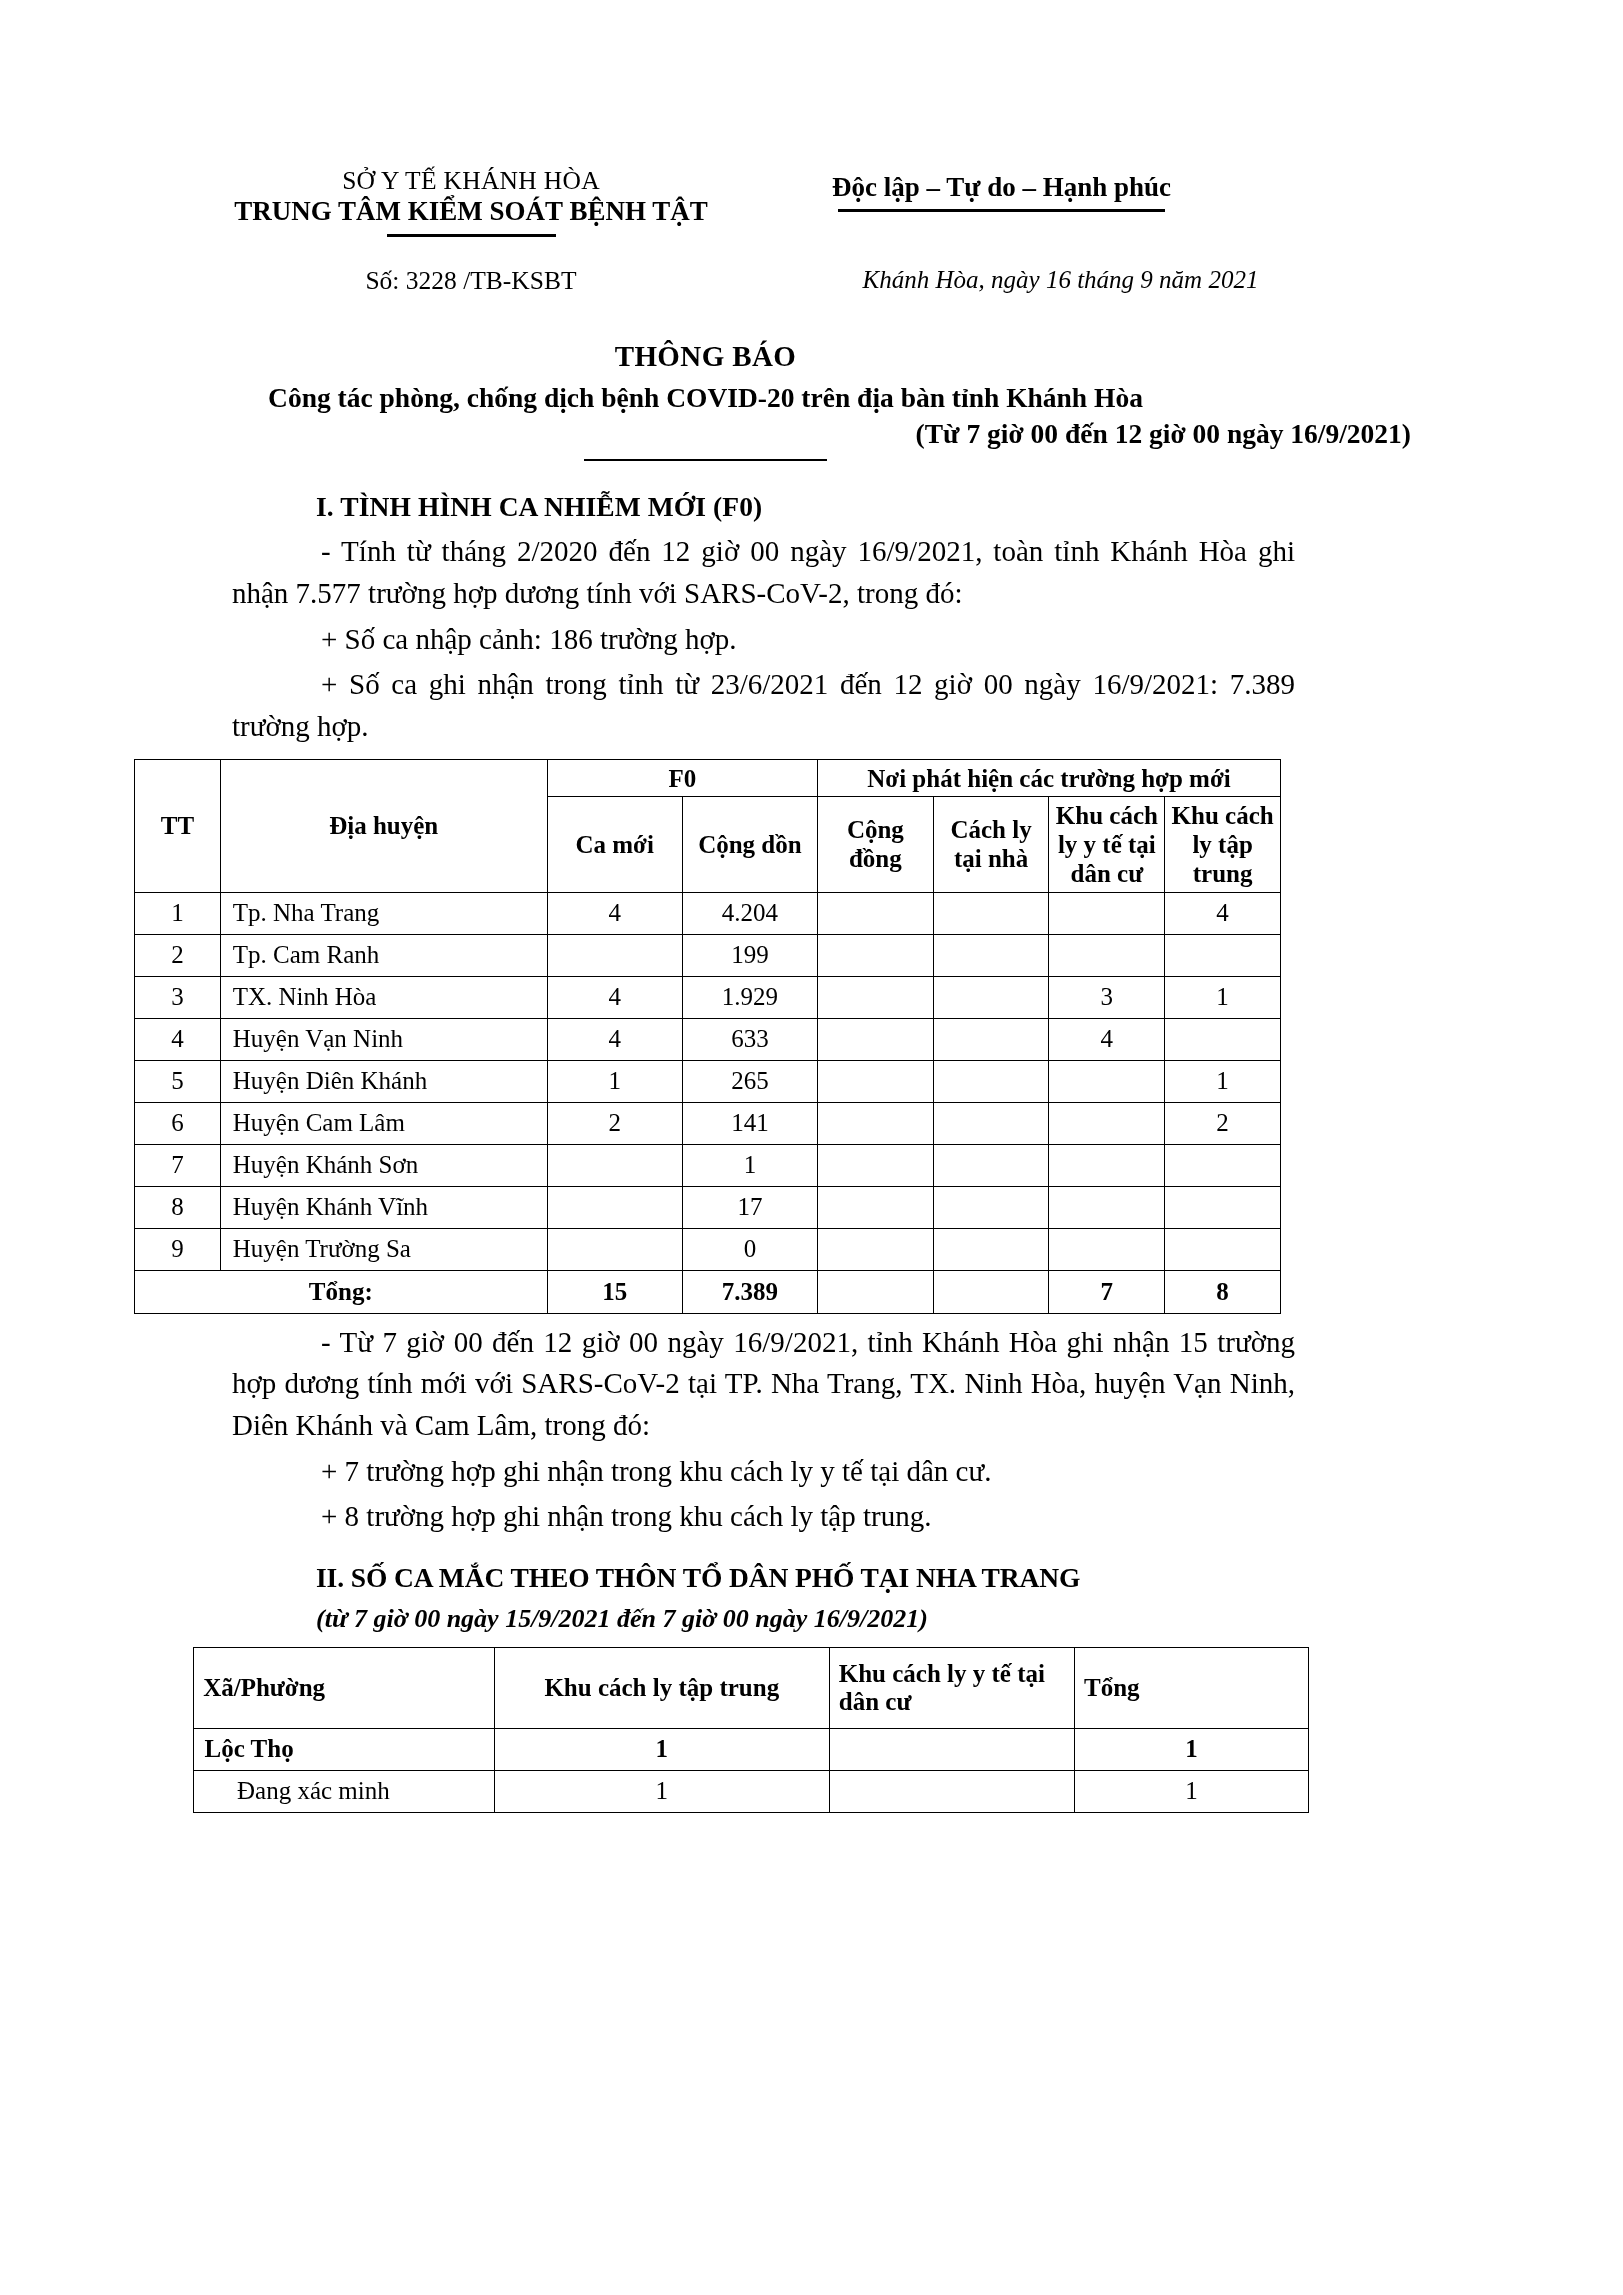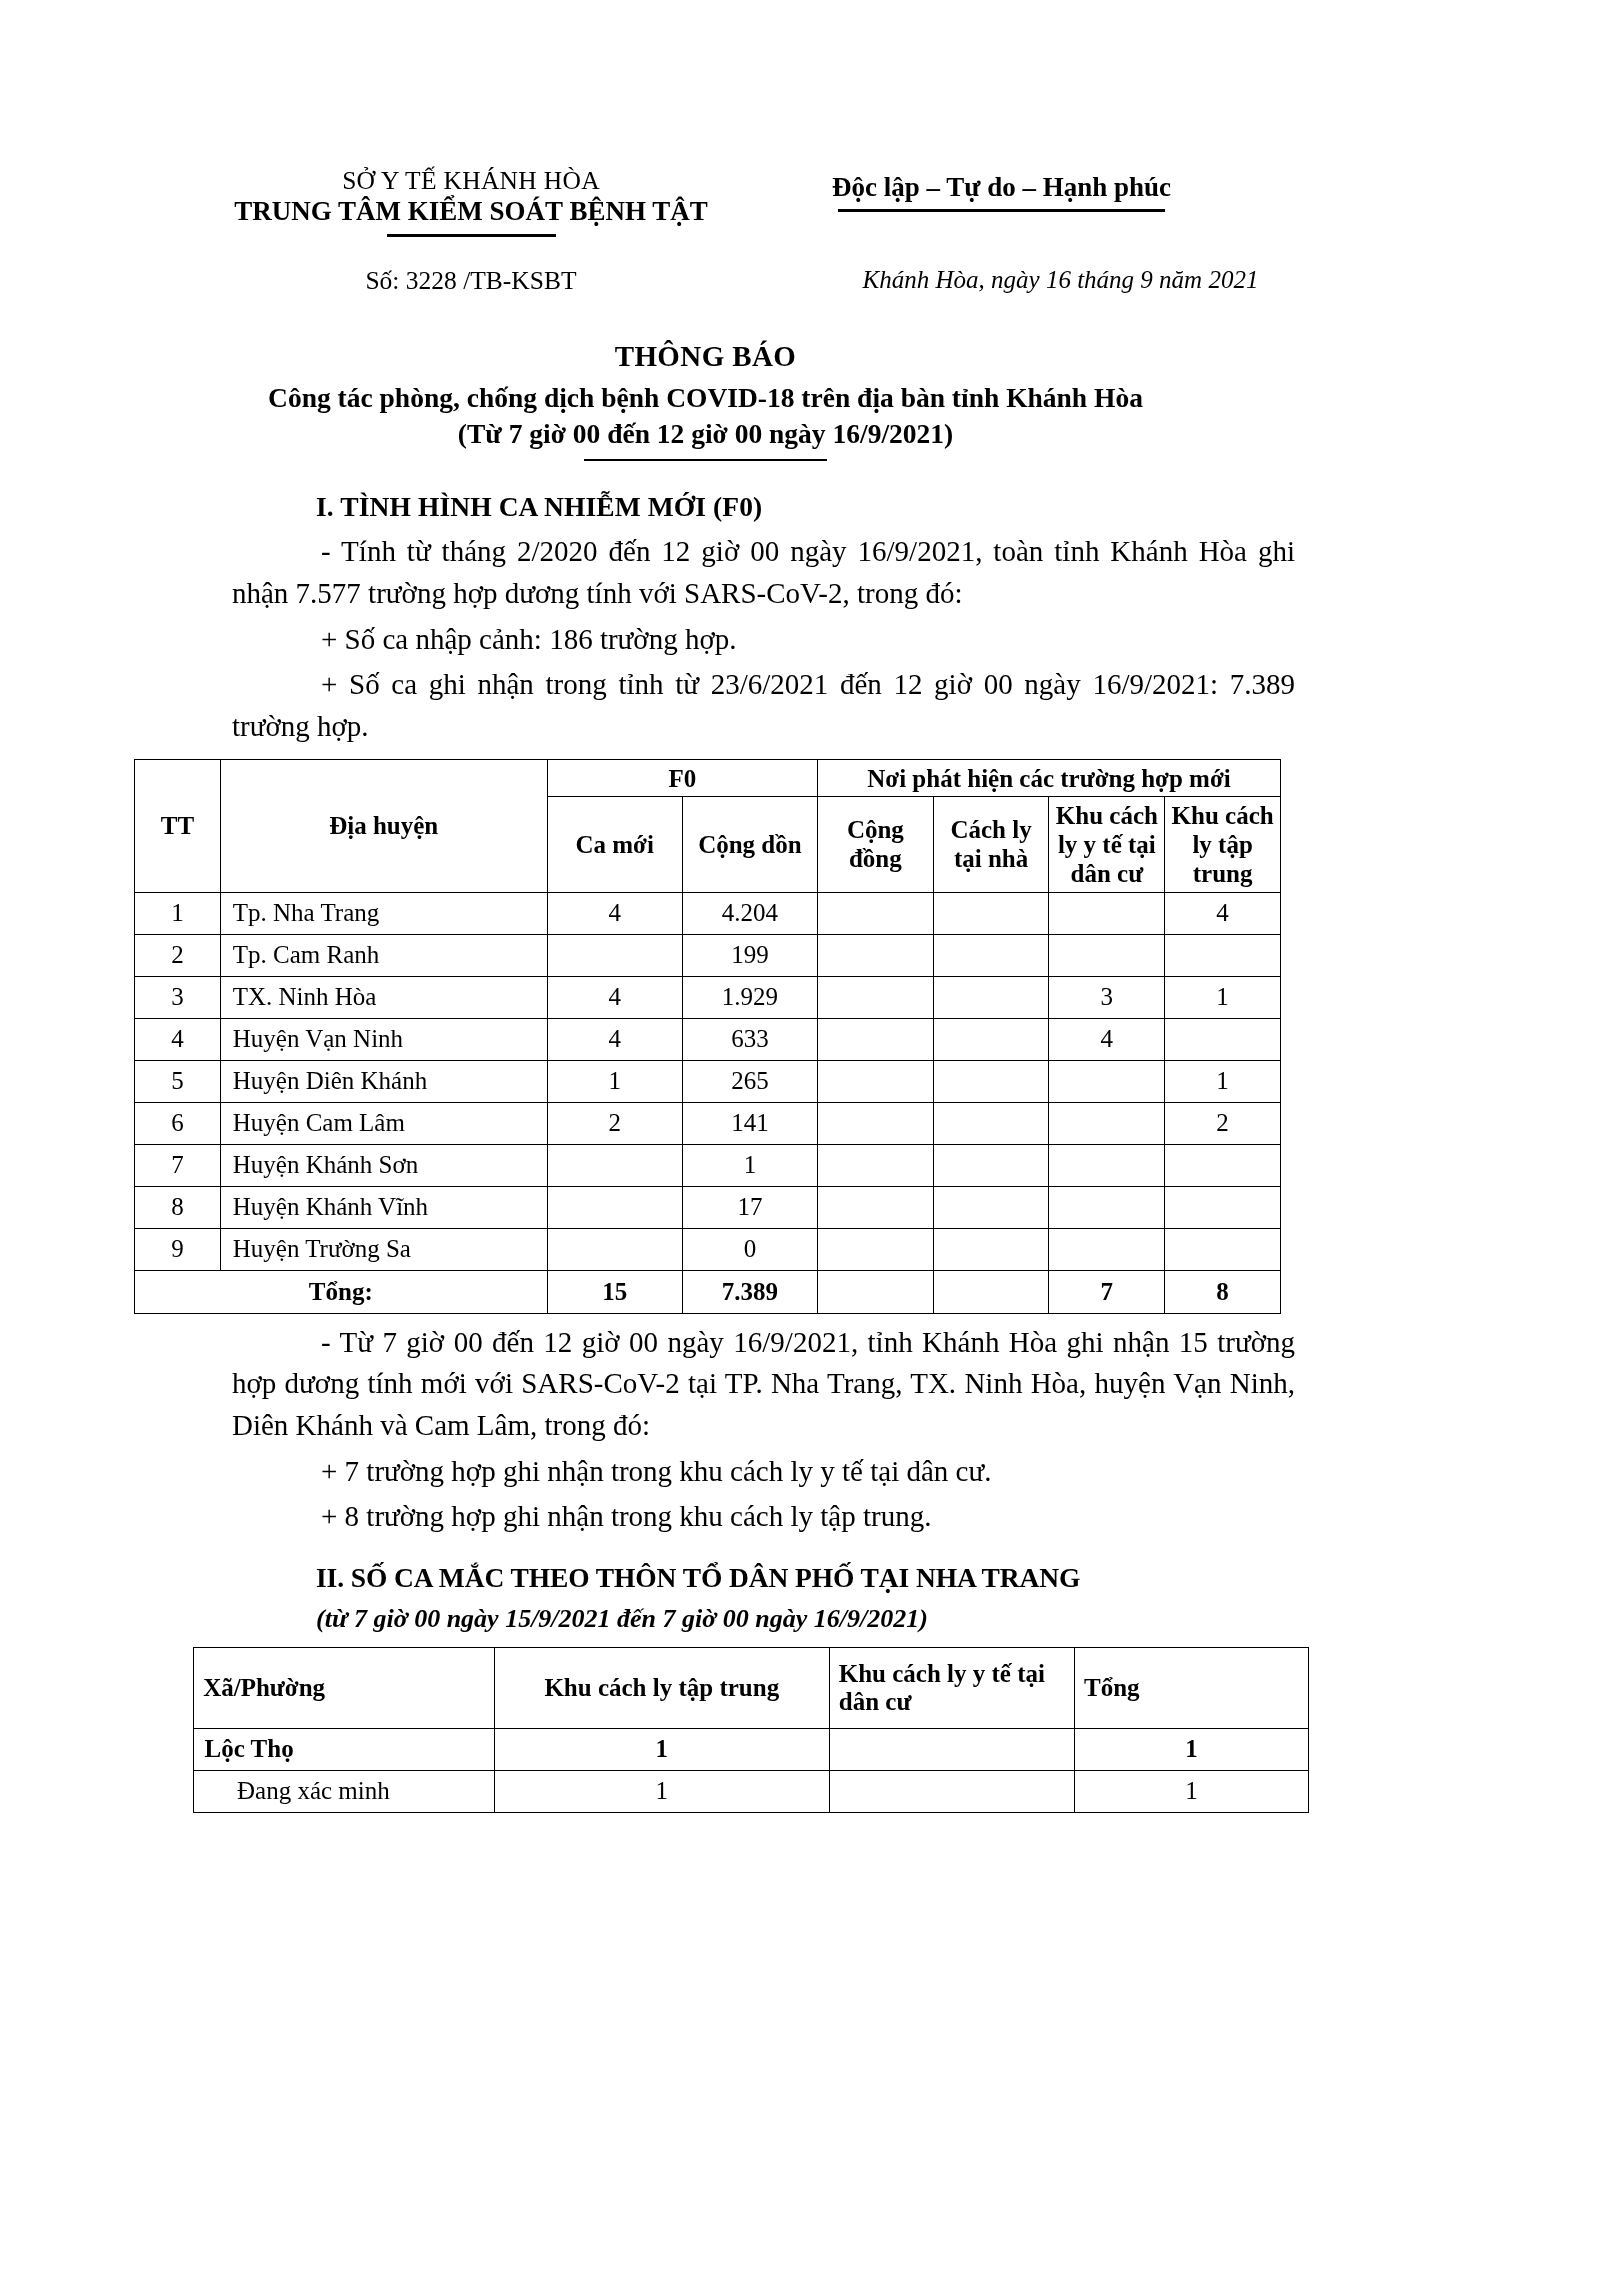--- a/index.html
+++ b/index.html
@@ -105,20 +105,21 @@
     font-size: 27.5px;
     font-weight: bold;
     line-height: 1.28;
     margin-top: 5.9px;
   }
   .title-sub2 {
     font-size: 27.5px;
     font-weight: bold;
     line-height: 1.28;
     margin-top: 1.3px;
+    text-align: right;
   }
   .rule-title {
     width: 243px;
     height: 2.6px;
     background: #000;
     margin: 7.2px auto 0 auto;
   }
 
   
   .content {
@@ -231,21 +232,21 @@
     </div>
   </div>
 
   <div class="hdr-line2">
     <div class="hdr-number">Số: 3228   /TB-KSBT</div>
     <div class="hdr-date">Khánh Hòa, ngày  16  tháng 9 năm 2021</div>
   </div>
 
   <div class="title-block">
     <div class="title-main">THÔNG BÁO</div>
-    <div class="title-sub">Công tác phòng, chống dịch bệnh COVID-18 trên địa bàn tỉnh Khánh Hòa</div>
+    <div class="title-sub">Công tác phòng, chống dịch bệnh COVID-20 trên địa bàn tỉnh Khánh Hòa</div>
     <div class="title-sub2">(Từ 7 giờ 00 đến 12 giờ 00 ngày 16/9/2021)</div>
     <div class="rule-title"></div>
   </div>
 
   <div class="content">
     <div class="sec-head">I. TÌNH HÌNH CA NHIỄM MỚI (F0)</div>
     <div class="para">- Tính từ tháng 2/2020 đến 12 giờ 00 ngày 16/9/2021, toàn tỉnh Khánh Hòa ghi nhận 7.577 trường hợp dương tính với SARS-CoV-2, trong đó:</div>
     <div class="para tight">+ Số ca nhập cảnh: 186 trường hợp.</div>
     <div class="para tight">+ Số ca ghi nhận trong tỉnh từ 23/6/2021 đến 12 giờ 00 ngày 16/9/2021: 7.389 trường hợp.</div>
   </div>

